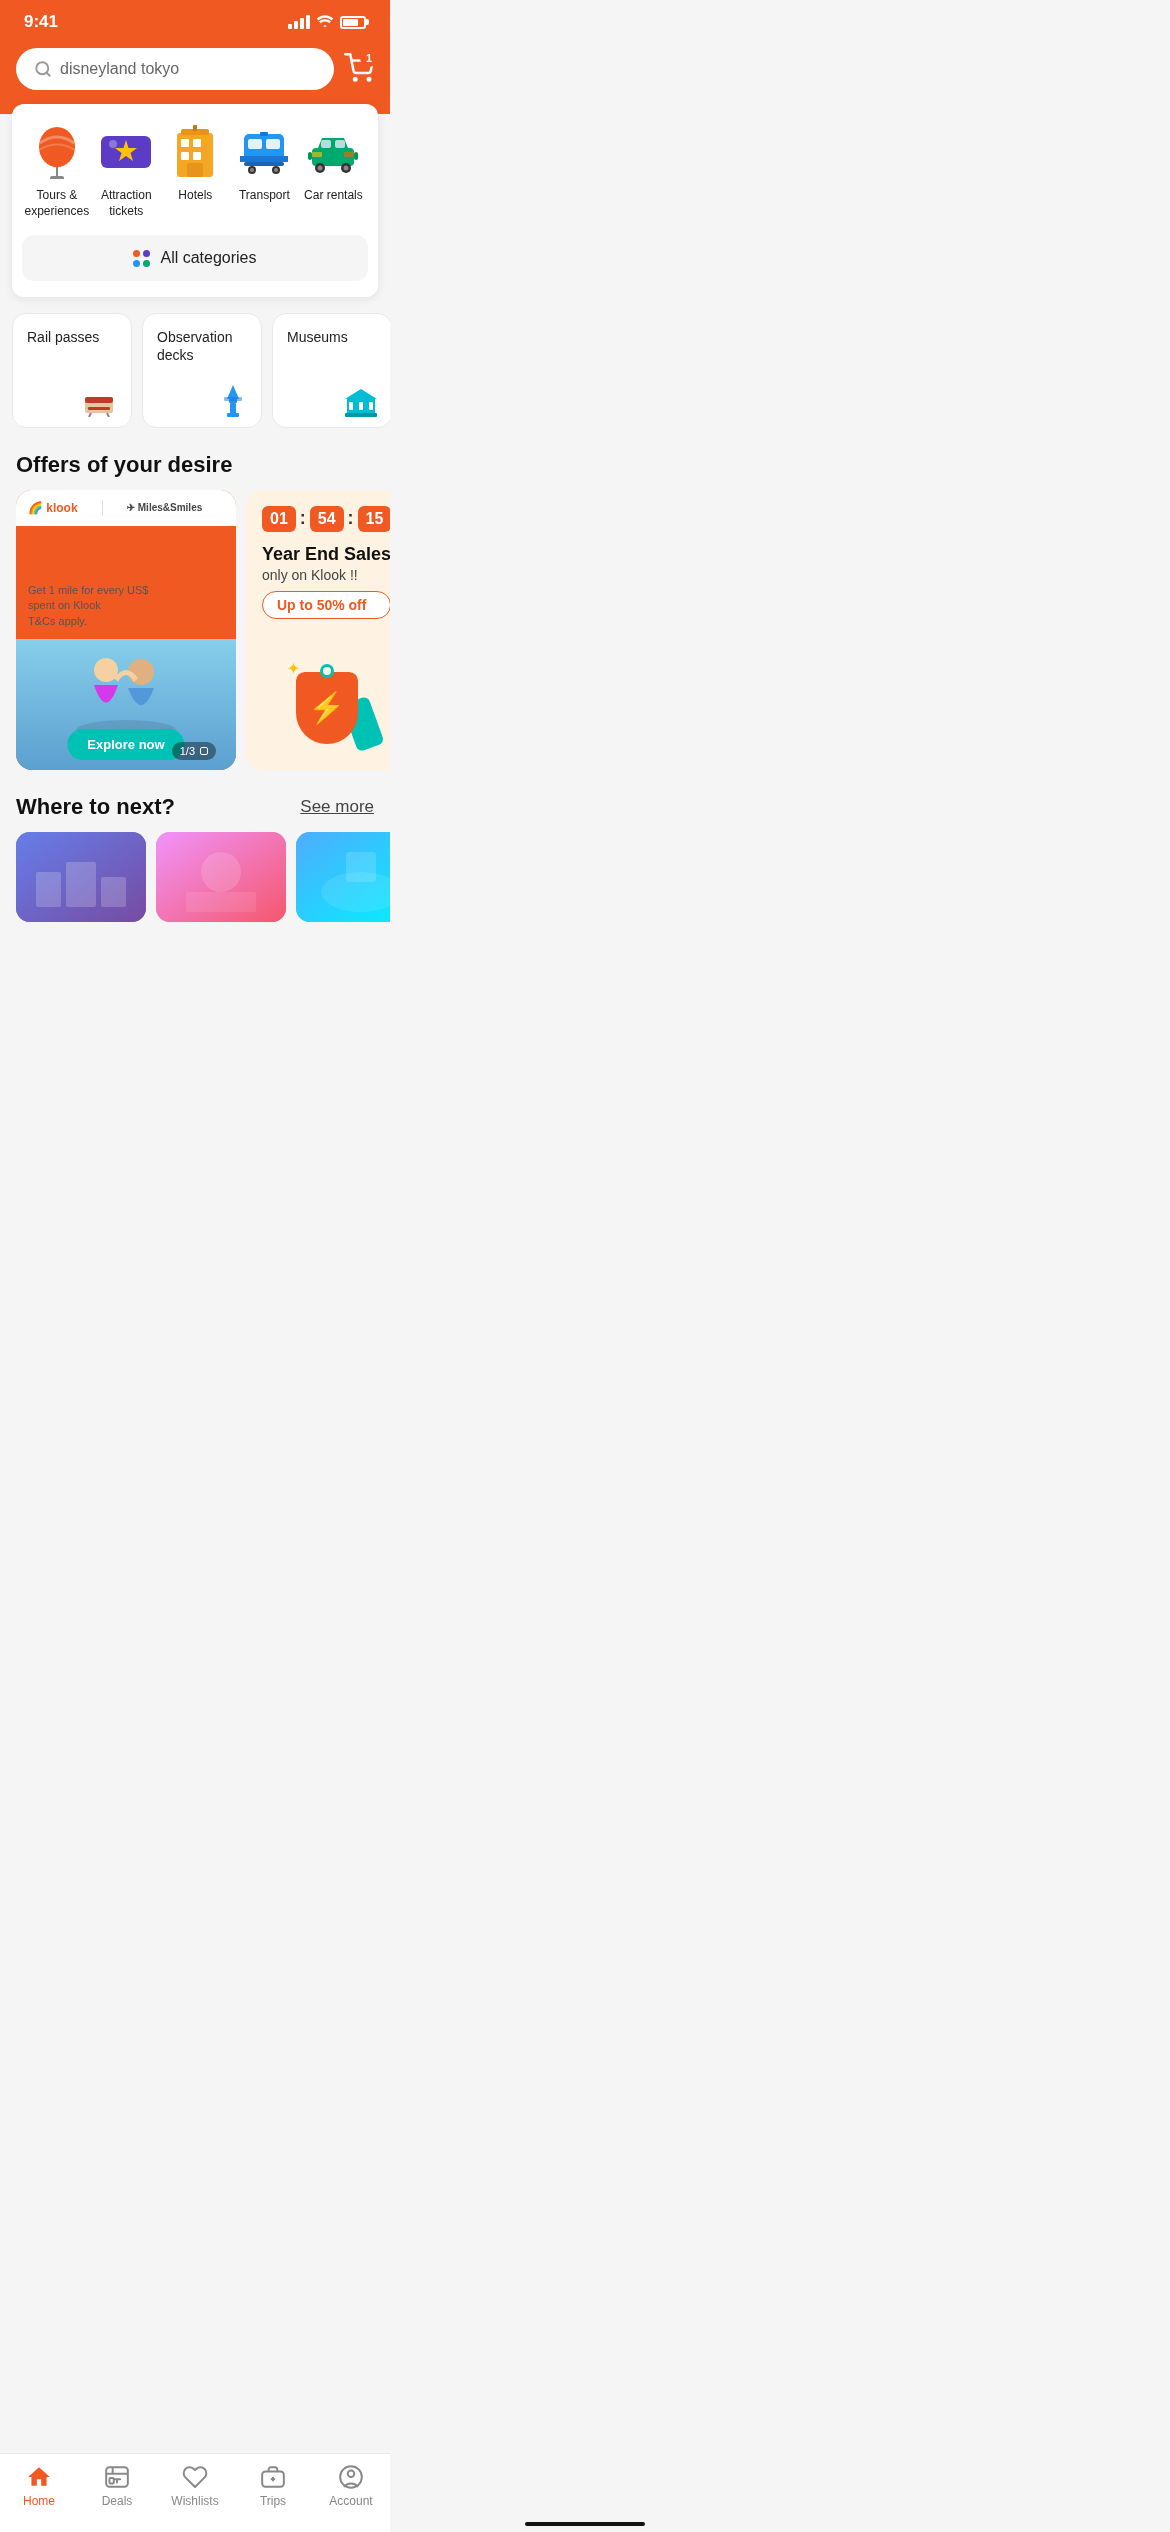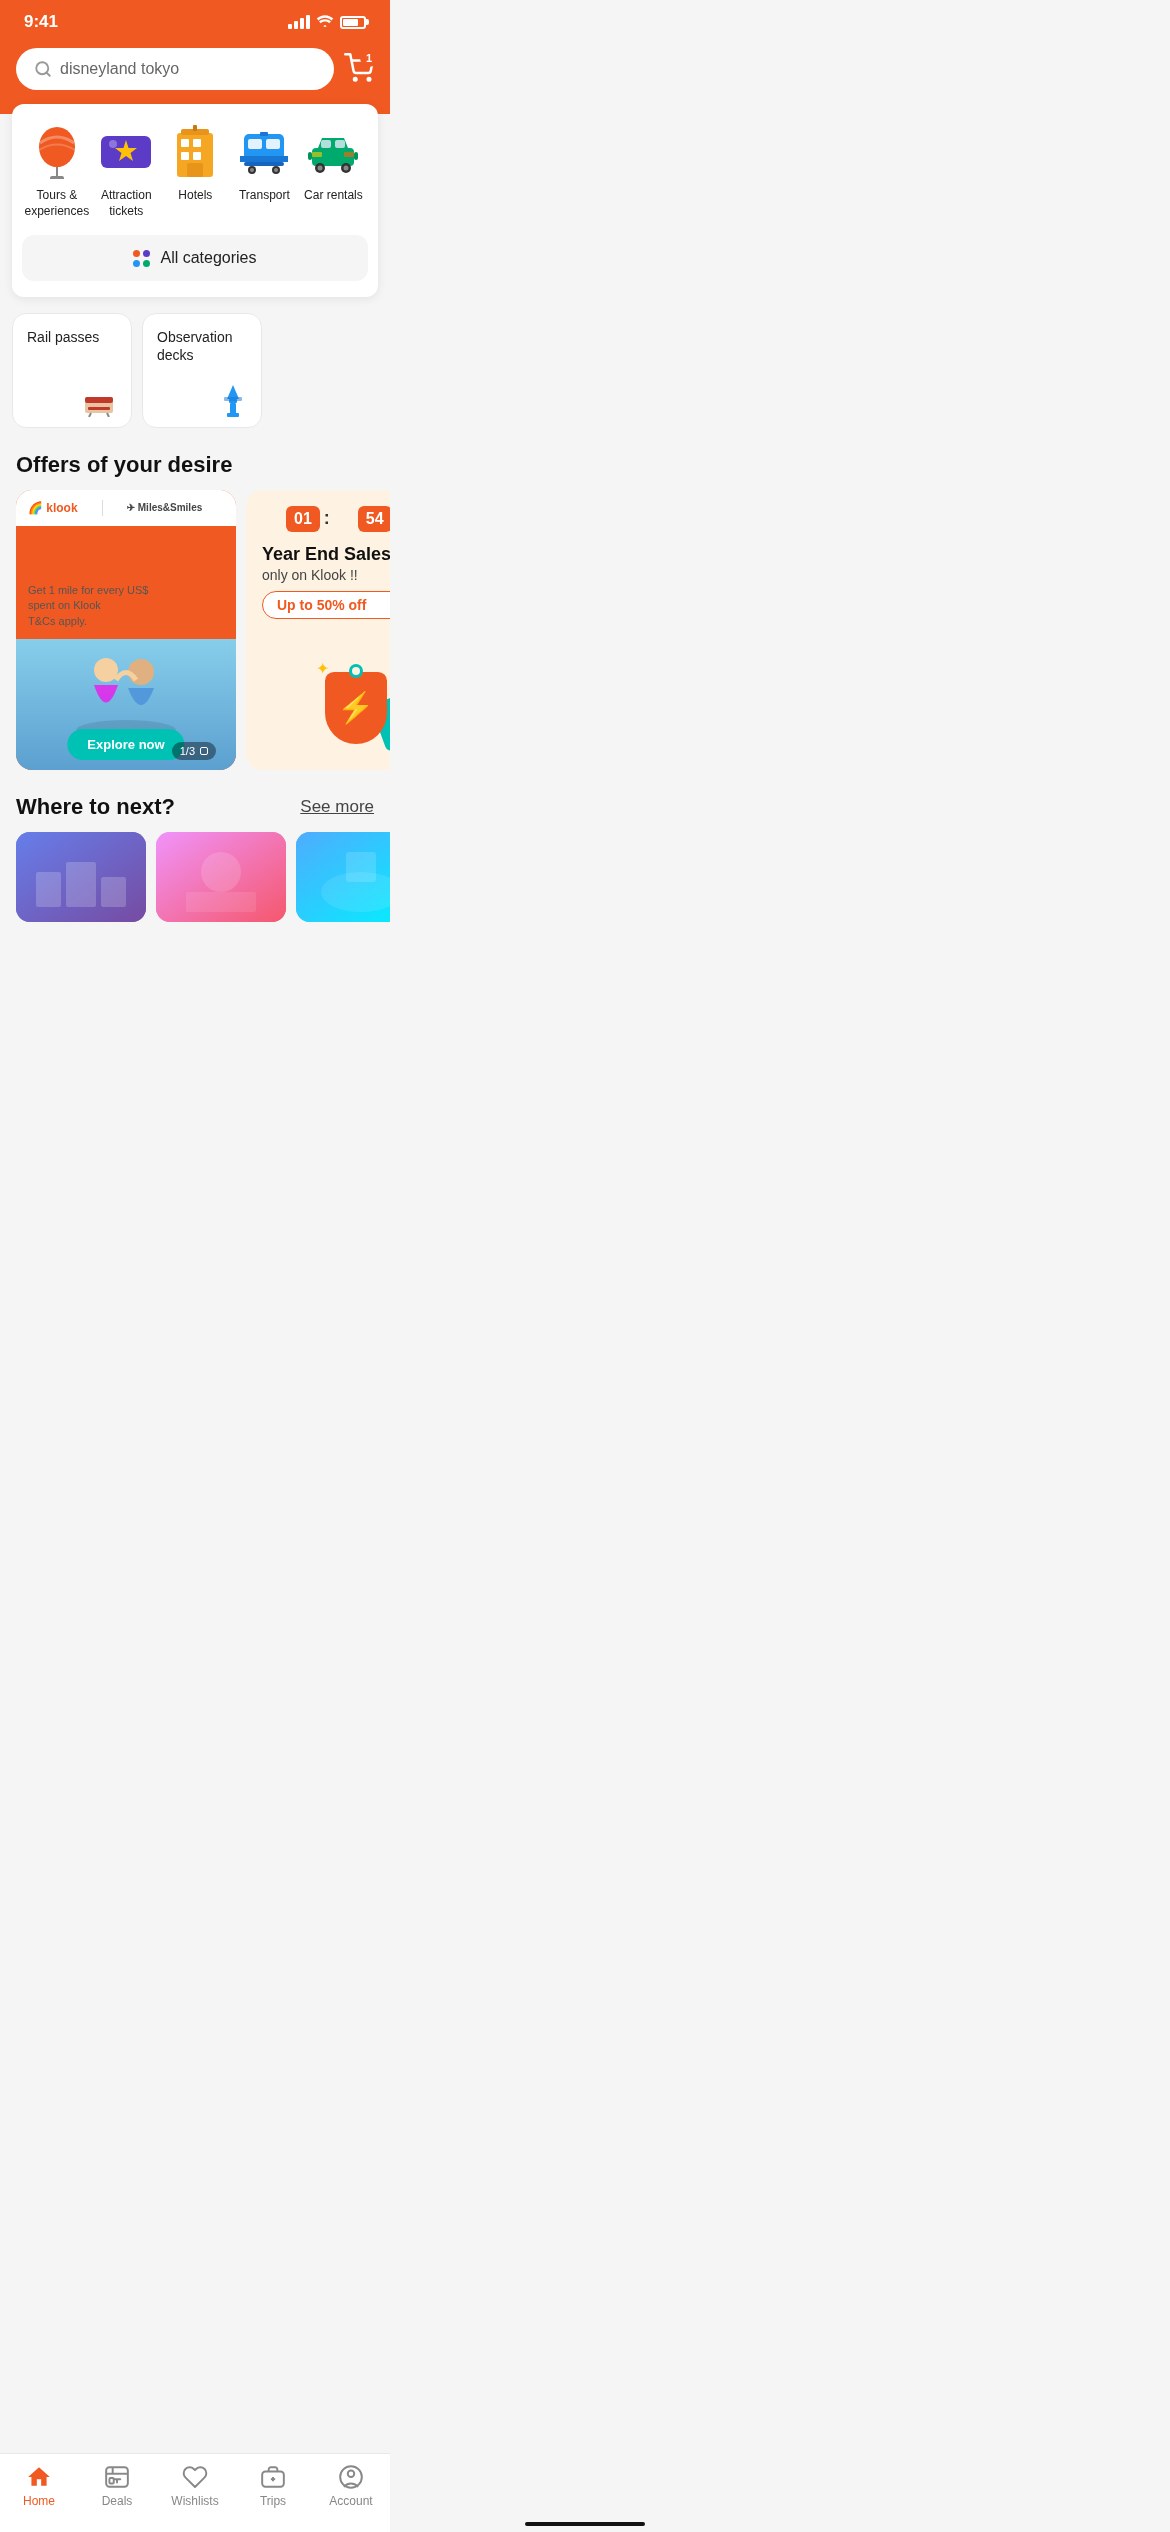--- a/index.html
+++ b/index.html
@@ -286,21 +286,20 @@
       gap: 4px;
       margin-bottom: 12px;
     }
     .timer-block {
       background: #f05a22;
       color: white;
       border-radius: 6px;
       padding: 4px 8px;
       font-size: 16px;
       font-weight: 700;
-      margin-left: 24px;
     }
     .timer-colon {
       font-size: 18px;
       font-weight: 700;
       color: #333;
     }
     .sale-title {
       font-size: 18px;
       font-weight: 800;
       color: #111;
@@ -582,20 +581,33 @@
       <svg width="28" height="32" viewBox="0 0 28 32">
         <polygon points="14,0 8,14 20,14" fill="#2196f3"></polygon>
         <rect x="10" y="14" width="8" height="4" rx="1" fill="#2196f3"></rect>
         <rect x="11" y="18" width="6" height="14" rx="1" fill="#2196f3"></rect>
         <rect x="8" y="28" width="12" height="4" rx="1" fill="#2196f3"></rect>
         <rect x="5" y="12" width="18" height="4" rx="1" fill="#1976d2" opacity="0.5"></rect>
       </svg>
     </div>
   </div>
 
+  <div class="subcat-card">
+    <span class="subcat-label">Museums</span>
+    <div class="subcat-icon">
+      <svg width="32" height="28" viewBox="0 0 32 28">
+        <polygon points="16,0 0,10 32,10" fill="#00bcd4"></polygon>
+        <rect x="2" y="10" width="28" height="14" fill="#00bcd4"></rect>
+        <rect x="4" y="13" width="4" height="8" rx="1" fill="white"></rect>
+        <rect x="14" y="13" width="4" height="8" rx="1" fill="white"></rect>
+        <rect x="24" y="13" width="4" height="8" rx="1" fill="white"></rect>
+        <rect x="0" y="24" width="32" height="4" rx="1" fill="#0097a7"></rect>
+      </svg>
+    </div>
+  </div>
 
 </div>
 
 <div class="section-title">Offers of your desire</div>
 
 <div class="offers-scroll">
 
   <div class="offer-card offer-card-1">
     <div class="offer-card-inner">
       <div class="offer-banner-top">

